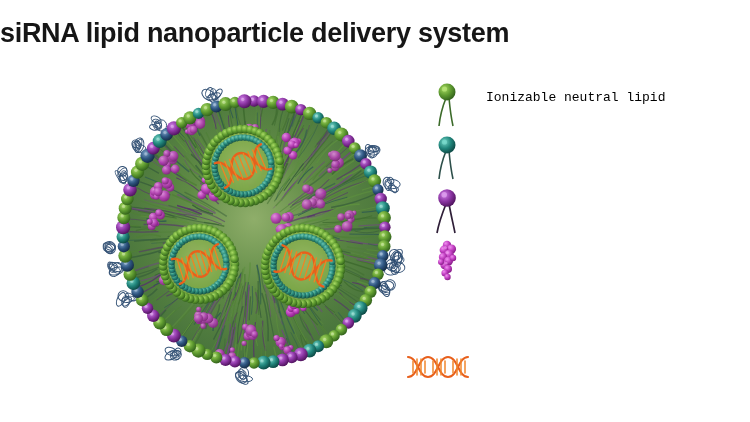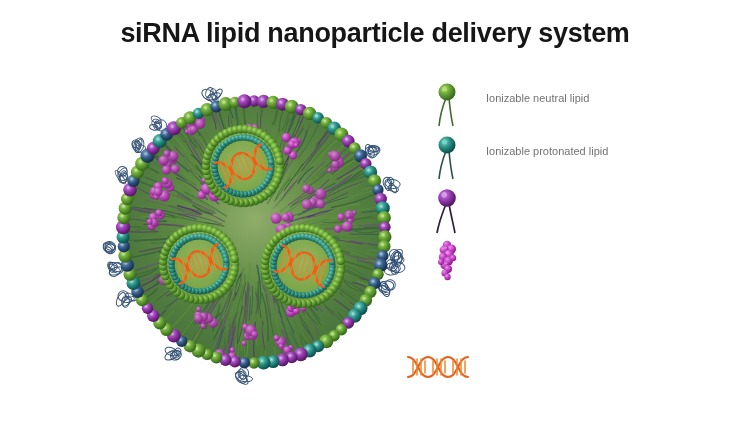--- a/index.html
+++ b/index.html
@@ -19,21 +19,20 @@
     position: relative;
     width: 750px;
     height: 422px;
     background: #ffffff;
   }
   #title {
     position: absolute;
     top: 18px;
     left: 0;
     width: 750px;
-    text-align: center;
     font-size: 27px;
     font-weight: bold;
     letter-spacing: -0.3px;
     color: #161616;
     font-family: "Liberation Sans", sans-serif;
   }
   #particle-wrap {
     position: absolute;
     left: 98px;
     top: 68px;
@@ -57,25 +56,25 @@
     position: absolute;
     left: 8px;
     top: 0;
     width: 54px;
     height: 54px;
   }
   .legend-label {
     position: absolute;
     left: 74px;
     top: 10px;
-    font-size: 11px;
+    font-size: 13px;
     line-height: 20px;
-    color: #737373;
+    color: #000000;
     white-space: nowrap;
-    font-family: Liberation Sans, sans-serif;
+    font-family: Liberation Mono, monospace;
   }
 </style>
 </head>
 <body>
 
 <div id="figure">
 
   <div id="title">siRNA lipid nanoparticle delivery system</div>
 
   <div id="particle-wrap">
@@ -1491,21 +1490,20 @@
 
     <div class="legend-row" style="top:53px">
       <div class="legend-icon">
         <svg width="54" height="54" viewBox="0 0 54 54">
           <path d="M26 20 C22 30, 20 38, 19 48" stroke="#2d4f4a" stroke-width="1.6" fill="none"></path>
           <path d="M29 20 C30 31, 31 39, 33 48" stroke="#2d4f4a" stroke-width="1.6" fill="none"></path>
           <circle cx="27" cy="14" r="8.5" fill="url(#gTeal)"></circle>
           <circle cx="24.5" cy="11" r="2.6" fill="#7fe0d2" opacity="0.65"></circle>
         </svg>
       </div>
-      <div class="legend-label">Ionizable protonated lipid</div>
     </div>
 
     <div class="legend-row" style="top:106px">
       <div class="legend-icon">
         <svg width="54" height="54" viewBox="0 0 54 54">
           <path d="M26 20 C22 30, 19 38, 17 49" stroke="#2f1f38" stroke-width="1.7" fill="none"></path>
           <path d="M29 20 C31 31, 33 39, 35 49" stroke="#2f1f38" stroke-width="1.7" fill="none"></path>
           <circle cx="27" cy="14" r="8.8" fill="url(#gPurple)"></circle>
           <circle cx="24.2" cy="10.8" r="2.8" fill="#e3a9f2" opacity="0.7"></circle>
         </svg>

